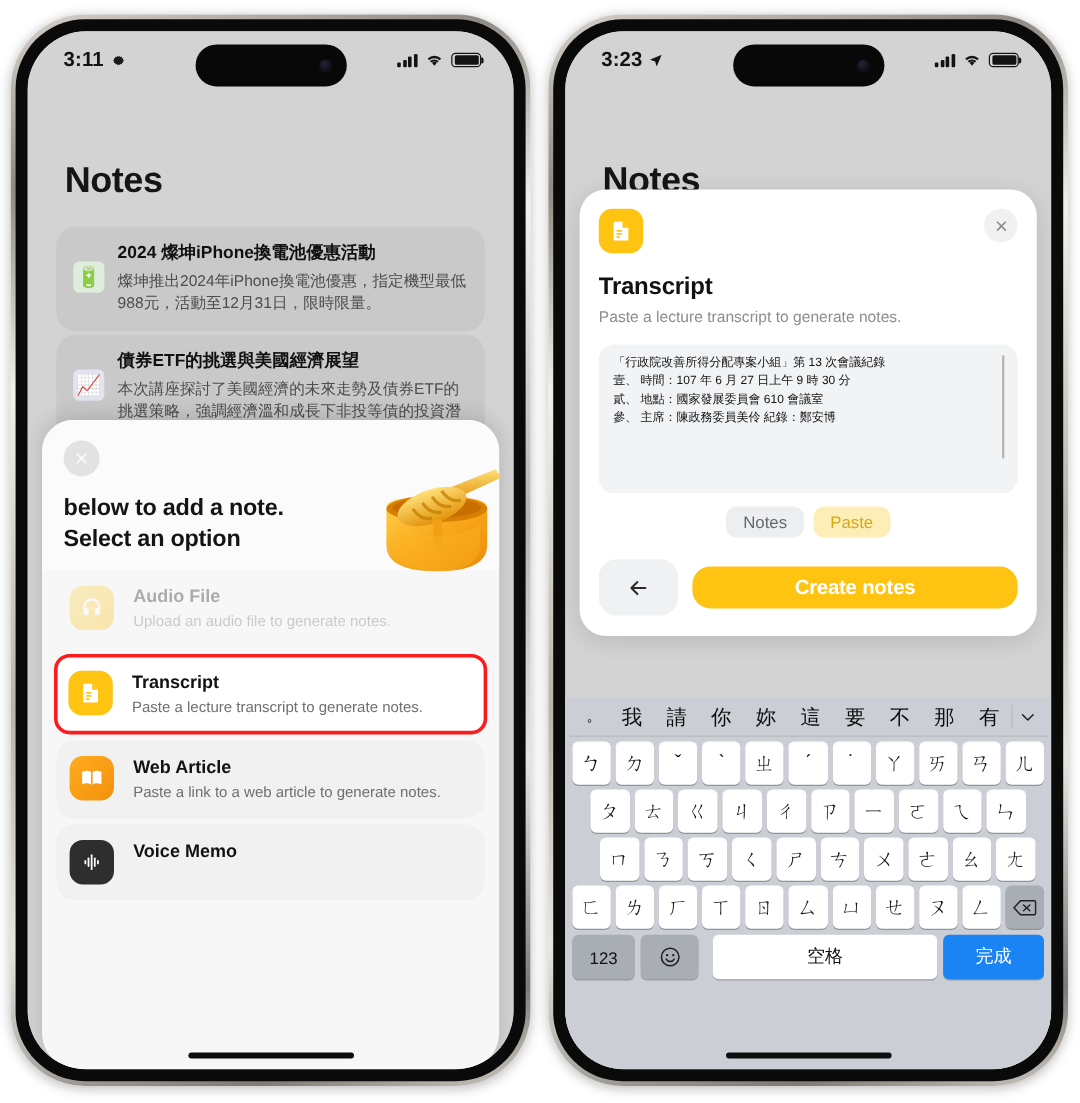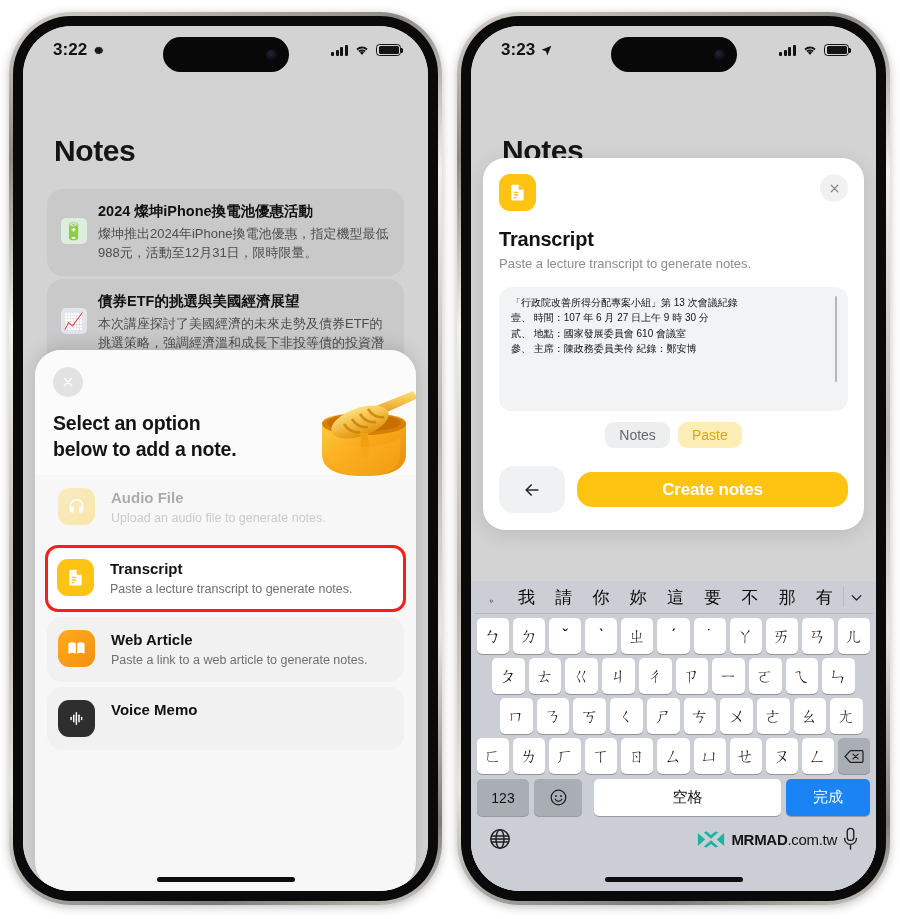--- a/index.html
+++ b/index.html
@@ -229,21 +229,21 @@
 <div class="stage">
 
   <div class="phone left">
     <div class="bezel">
       <div class="screen">
 
         <div class="island"></div>
 
         <div class="statusbar">
           <div class="sb-left">
-            <span>3:22</span>
+            <span>3:11</span>
             <svg class="gear-ic" viewBox="0 0 24 24">
               <path fill="#131313" d="M12 8.5a3.5 3.5 0 100 7 3.5 3.5 0 000-7zm0 5.2a1.7 1.7 0 110-3.4 1.7 1.7 0 010 3.4z"></path>
               <path fill="#131313" d="M21 12l-1.6-1.2.5-2-2-.6-.4-2-2 .3-1.2-1.6L12.5 6 11 5l-1.3 1.4-2-.4-.5 2-2 .6.4 2L4 12l1.6 1.2-.4 2 2 .6.5 2 2-.4L11 19l1.5-1 1.8.9 1.2-1.6 2 .3.4-2 2-.6-.5-2L21 12z" opacity=".95"></path>
             </svg>
           </div>
           <div class="sb-right">
             <span class="bars">
                 <i></i>
                 <i></i>
                 <i></i>
@@ -281,22 +281,22 @@
         </div>
 
         <div class="sheet">
           <div class="sheet-hero">
             <div class="close-btn">
               <svg viewBox="0 0 24 24">
                 <path stroke="#fbfbfb" stroke-width="2.6" stroke-linecap="round" d="M6 6l12 12M18 6L6 18"></path>
               </svg>
             </div>
             <div class="hero-title">
+              <div>below to add a note.</div>
               <div>Select an option</div>
-              <div>below to add a note.</div>
             </div>
             <svg class="honeypot" viewBox="0 0 112 100">
               <defs>
                 <linearGradient id="pot" x1="0" y1="0" x2="1" y2="1">
                   <stop offset="0" stop-color="#ffd24a"></stop>
                     <stop offset=".5" stop-color="#f9a81c"></stop>
                     <stop offset="1" stop-color="#e98c06"></stop>
                 </linearGradient>
                 <linearGradient id="dip" x1="0" y1="0" x2="0" y2="1">
                   <stop offset="0" stop-color="#ffe07a"></stop>
@@ -559,40 +559,20 @@
                 <circle cx="12" cy="12" r="9.2" fill="none" stroke="#1f1f1f" stroke-width="1.6"></circle>
                 <circle cx="8.8" cy="10" r="1.25" fill="#1f1f1f"></circle>
                   <circle cx="15.2" cy="10" r="1.25" fill="#1f1f1f"></circle>
                 <path d="M7.8 14.2c1.1 1.8 2.6 2.6 4.2 2.6s3.1-.8 4.2-2.6" fill="none" stroke="#1f1f1f" stroke-width="1.6" stroke-linecap="round"></path>
               </svg>
             </div>
             <div class="k-space">空格</div>
             <div class="k-done">完成</div>
           </div>
 
-          <div class="kb-foot">
-            <svg class="globe" viewBox="0 0 24 24">
-              <circle cx="12" cy="12" r="9.2" fill="none" stroke="#1f1f1f" stroke-width="1.5"></circle>
-              <ellipse cx="12" cy="12" rx="4" ry="9.2" fill="none" stroke="#1f1f1f" stroke-width="1.5"></ellipse>
-              <path d="M3 9h18M3 15h18M2.8 12h18.4" fill="none" stroke="#1f1f1f" stroke-width="1.5"></path>
-            </svg>
-            <div class="wm">
-              <svg class="wm-logo" viewBox="0 0 40 26">
-                <path fill="#1ab5a0" d="M2 4l10 9L2 22z"></path>
-                <path fill="#1ab5a0" d="M38 4L28 13l10 9z"></path>
-                <path fill="#1ab5a0" d="M10 3l10 9 10-9-4-1-6 5-6-5z"></path>
-                <path fill="#1ab5a0" d="M10 23l10-9 10 9-4 1-6-5-6 5z"></path>
-              </svg>
-              <div class="wm-txt"><span>MRMAD</span><span class="lt">.com.tw</span></div>
-              <svg class="mic" viewBox="0 0 18 26">
-                <rect x="5.5" y="1.5" width="7" height="13" rx="3.5" fill="none" stroke="#1f1f1f" stroke-width="1.5"></rect>
-                <path d="M2.6 12.4a6.4 6.4 0 0012.8 0M9 18.8V24" fill="none" stroke="#1f1f1f" stroke-width="1.5" stroke-linecap="round"></path>
-              </svg>
-            </div>
-          </div>
         </div>
 
         <div class="home-ind"></div>
       </div>
     </div>
   </div>
 
 </div>
 
 </body></html>

